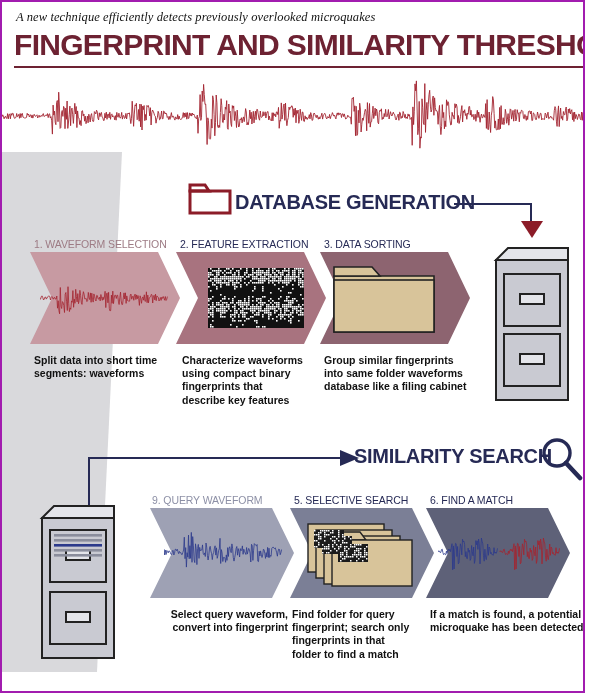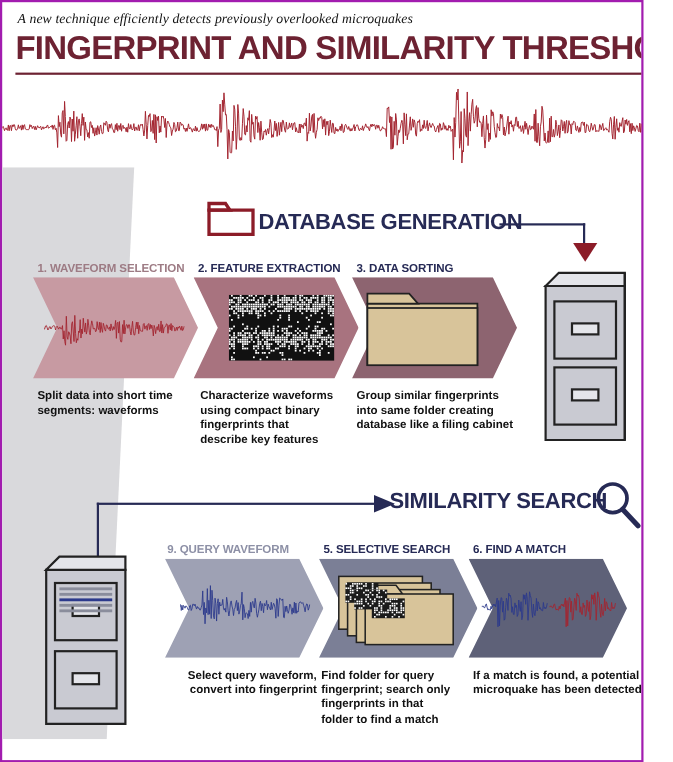--- a/index.html
+++ b/index.html
@@ -87,21 +87,21 @@
   #ss-title { left: 352px; top: 443px; }
 
   .arrow-line {
     position: absolute;
     background: #262a55;
   }
 
   
   .step-label {
     position: absolute;
-    font-weight: bold;
+    font-weight: normal;
     font-size: 10.5px;
     letter-spacing: -0.1px;
     white-space: nowrap;
   }
   .step-label.maroon { color: #9d7b84; }
   .step-label.navy   { color: #262a55; }
   .step-label.grey   { color: #8d90a6; }
 
   
   .caption {
@@ -798,21 +798,21 @@
     <rect x="28" y="112" width="24" height="10" fill="#e4e5ea" stroke="#222" stroke-width="2"></rect>
   </svg>
 
   <div class="caption" style="left:32px; top:352px; width:140px;">Split data into short time
 segments: waveforms</div>
   <div class="caption" style="left:180px; top:352px; width:138px;">Characterize waveforms
 using compact binary
 fingerprints that
 describe key features</div>
   <div class="caption" style="left:322px; top:352px; width:160px;">Group similar fingerprints
-into same folder creating
+into same folder waveforms
 database like a filing cabinet</div>
 
   <div class="arrow-line" style="left:86px; top:455px; width:266px; height:2px;"></div>
   <div class="arrow-line" style="left:86px; top:455px; width:2px; height:62px;"></div>
   <svg style="position:absolute; left:338px; top:447px; width:20px; height:18px;" viewBox="0 0 20 18">
     <polygon points="0,1 0,17 19,9" fill="#262a55"></polygon>
   </svg>
   <div class="sect-title" id="ss-title">SIMILARITY SEARCH</div>
   <svg style="position:absolute; left:537px; top:434px; width:46px; height:46px;" viewBox="0 0 46 46">
     <circle cx="18" cy="17" r="13" fill="none" stroke="#262a55" stroke-width="3.4"></circle>

